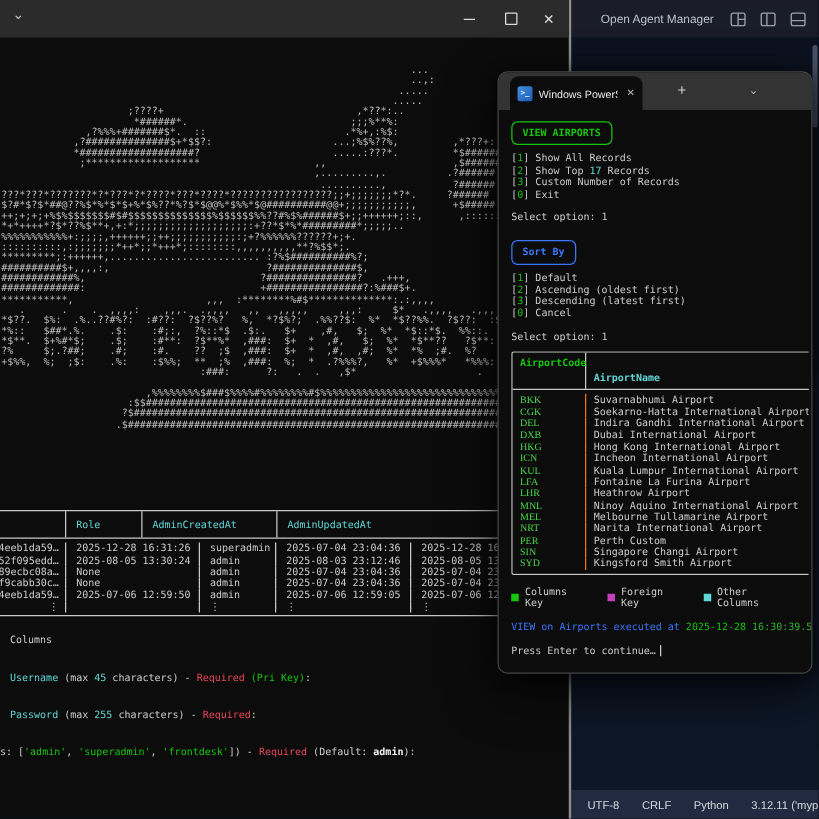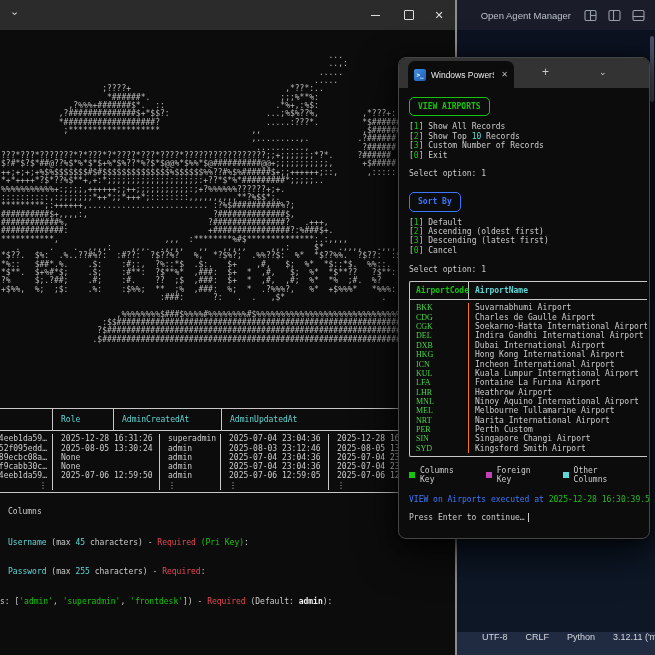--- a/index.html
+++ b/index.html
@@ -9,21 +9,21 @@
   .vscode{position:absolute;inset:0;background:#0d1322;z-index:1;}
   .vs-titlebar{position:absolute;left:0;top:0;right:0;height:30px;background:#1a1d29;
        display:flex;align-items:center;justify-content:flex-end;padding-right:10px;gap:13px;}
   .vs-title{color:#bcc0c9;font-size:9.5px;}
   .vs-icons{display:flex;gap:11px;align-items:center;}
   .vs-ic{width:13px;height:13px;display:block;}
   .vs-editor{position:absolute;left:457px;top:30px;right:0;bottom:23px;background:#0c1220;}
   .vs-editor-low{position:absolute;left:457px;top:300px;right:0;bottom:23px;background:#0d1726;}
   .vs-scrollbar{position:absolute;right:1px;top:36px;width:4px;height:66px;background:#475067;border-radius:2px;}
   .vs-statusbar{position:absolute;left:457px;right:0;bottom:0;height:23px;background:#202a40;
-       display:flex;color:#d5d8de;font-size:9px;padding-left:16px;}
+       display:flex;align-items:center;color:#d5d8de;font-size:9px;padding-left:4px;}
   .vs-status-item{padding:0 9px;white-space:nowrap;}
   
   .term-win{position:absolute;left:0;top:0;width:455px;height:655px;background:#0c0c0c;
        border-right:2px solid #8d8d8d;z-index:2;}
   .term-titlebar{position:absolute;left:0;top:0;right:0;height:30px;background:#2b2b2b;}
   .term-chevron{position:absolute;left:10px;top:5px;color:#cccccc;font-size:11px;}
   .tb-btn{position:absolute;top:0;width:34px;height:30px;display:flex;align-items:center;justify-content:center;color:#dcdcdc;}
   .tb-min{left:358px;}  .tb-max{left:392px;}  .tb-close{left:422px;font-size:11px;}
   .glyph-min{display:block;width:9px;height:1px;background:#dcdcdc;}
   .glyph-max{display:block;width:8px;height:8px;border:1px solid #dcdcdc;border-radius:1px;}
@@ -54,21 +54,21 @@
   .ps-plus{position:absolute;left:143px;top:7px;color:#cccccc;font-size:12px;}
   .ps-chev{position:absolute;left:200px;top:9px;color:#cccccc;font-size:9px;}
   .ps-content{position:relative;padding:8px 0 0 10px;font:8px/9.4px "DejaVu Sans Mono",monospace;color:#cccccc;}
   .badge{display:inline-block;border:1px solid;border-radius:5px;padding:4px 8px;font-weight:bold;margin:1px 0 6px;}
   .badge-green{color:#16c60c;border-color:#16c60c;}
   .badge-blue{color:#3b78ff;border-color:#3b78ff;margin-top:4px;}
   .gap{height:9.4px;}
   .ap-table{margin-top:7px;width:237px;border:1px solid #c8c8c8;border-right:none;border-radius:2px 0 0 2px;}
   .ap-head{display:flex;border-bottom:1px solid #c8c8c8;}
   .ap-code-h{width:59px;flex:0 0 59px;border-right:1px solid #c8c8c8;color:#16c60c;font-weight:bold;padding:4px 0 4px 6px;box-sizing:border-box;}
-  .ap-name-h{color:#61d6d6;font-weight:bold;padding:4px 0 4px 6px;white-space:pre;overflow:hidden;}
+  .ap-name-h{color:#61d6d6;font-weight:bold;padding:4px 0 4px 6px;white-space:pre;overflow:hidden;margin-top:12px;}
   .ap-body{padding:3px 0;}
   .ap-row{display:flex;}
   .ap-code{width:59px;flex:0 0 59px;border-right:1px solid #f97316;color:#4ad64a;padding-left:6px;box-sizing:border-box;white-space:pre;height:9.35px;line-height:9.35px;font-family:Liberation Serif, serif;}
   .ap-name{padding-left:6px;white-space:pre;overflow:hidden;height:9.35px;line-height:9.35px;color:#cccccc;}
   .legend{display:flex;align-items:center;margin-top:9px;}
   .leg-item{display:flex;align-items:center;margin-right:13px;}
   .sw{width:6px;height:6px;margin-right:5px;flex:0 0 auto;}
   .exec{margin-top:10px;}
   .press{margin-top:9px;display:flex;align-items:center;}
   .cursor{display:inline-block;width:1px;height:9px;background:#cccccc;margin-left:3px;}
@@ -224,21 +224,21 @@
       <span class="ps-tab-title">Windows PowerShell</span>
       <span class="ps-tab-close">✕</span>
     </div>
     <span class="ps-plus">+</span>
     <span class="ps-chev">⌄</span>
   </div>
   <div class="ps-content">
     <span class="badge badge-green">VIEW AIRPORTS</span>
     <div>
         <div class="tline"><span class="c-w">[</span><span class="c-g">1</span><span class="c-w">] Show All Records</span></div>
-        <div class="tline"><span class="c-w">[</span><span class="c-g">2</span><span class="c-w">] Show Top </span><span class="c-c">10</span><span class="c-w"> Records</span></div>
+        <div class="tline"><span class="c-w">[</span><span class="c-g">2</span><span class="c-w">] Show Top </span><span class="c-c">17</span><span class="c-w"> Records</span></div>
         <div class="tline"><span class="c-w">[</span><span class="c-g">3</span><span class="c-w">] Custom Number of Records</span></div>
         <div class="tline"><span class="c-w">[</span><span class="c-g">0</span><span class="c-w">] Exit</span></div>
       </div>
     <div class="gap"></div>
     <div class="tline">Select option: 1</div>
     <div class="gap"></div>
     <span class="badge badge-blue">Sort By</span>
     <div>
         <div class="tline"><span class="c-w">[</span><span class="c-g">1</span><span class="c-w">] Default</span></div>
         <div class="tline"><span class="c-w">[</span><span class="c-g">2</span><span class="c-w">] Ascending (oldest first)</span></div>
@@ -252,24 +252,20 @@
       <div class="ap-head">
         <div class="ap-code-h">AirportCode</div>
         <div class="ap-name-h">AirportName</div>
       </div>
       <div class="ap-body" id="ap-body">
           <div class="ap-row">
             <div class="ap-code">BKK</div>
             <div class="ap-name">Suvarnabhumi Airport</div>
           </div>
           <div class="ap-row">
-            <div class="ap-code">CDG</div>
-            <div class="ap-name">Charles de Gaulle Airport</div>
-          </div>
-          <div class="ap-row">
             <div class="ap-code">CGK</div>
             <div class="ap-name">Soekarno-Hatta International Airport</div>
           </div>
           <div class="ap-row">
             <div class="ap-code">DEL</div>
             <div class="ap-name">Indira Gandhi International Airport</div>
           </div>
           <div class="ap-row">
             <div class="ap-code">DXB</div>
             <div class="ap-name">Dubai International Airport</div>

